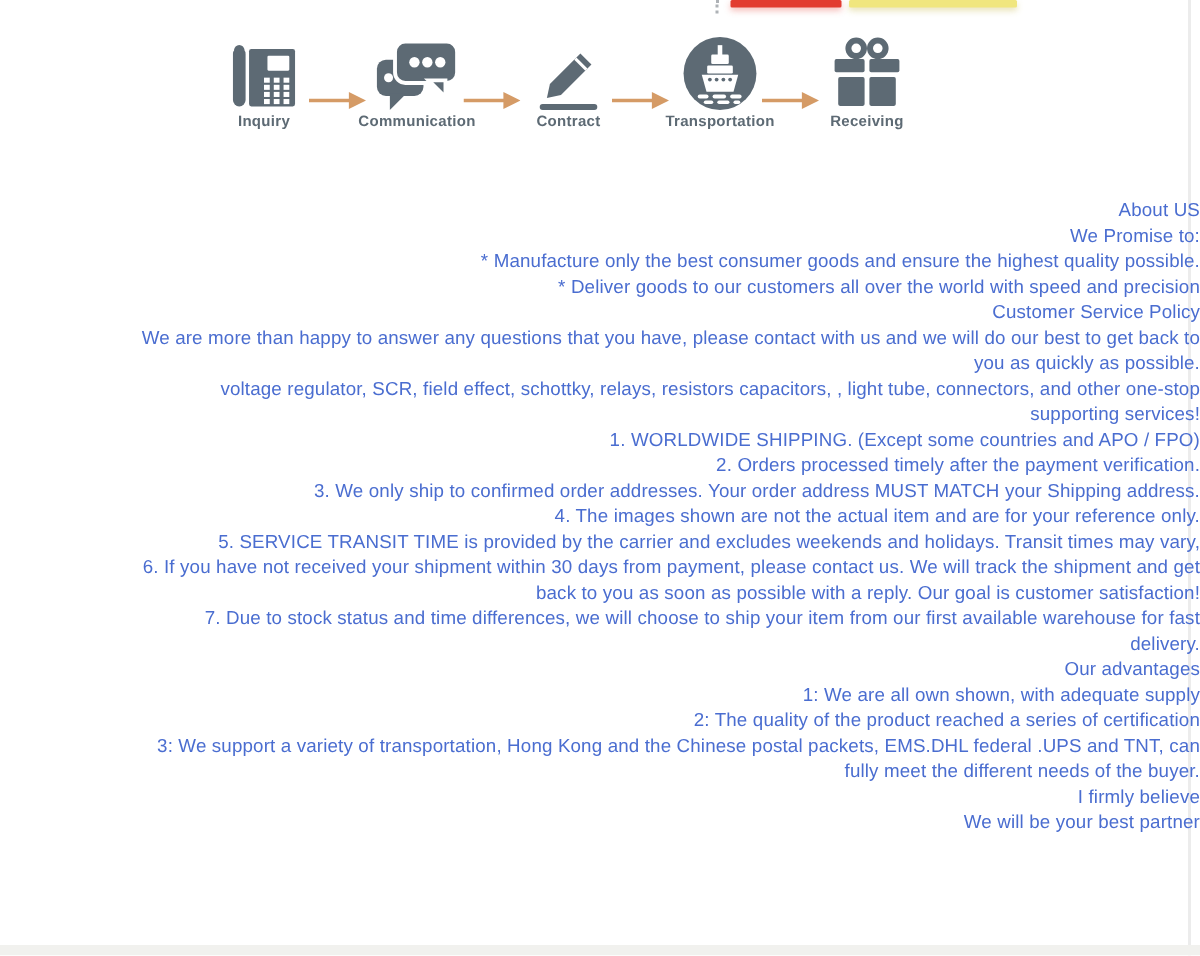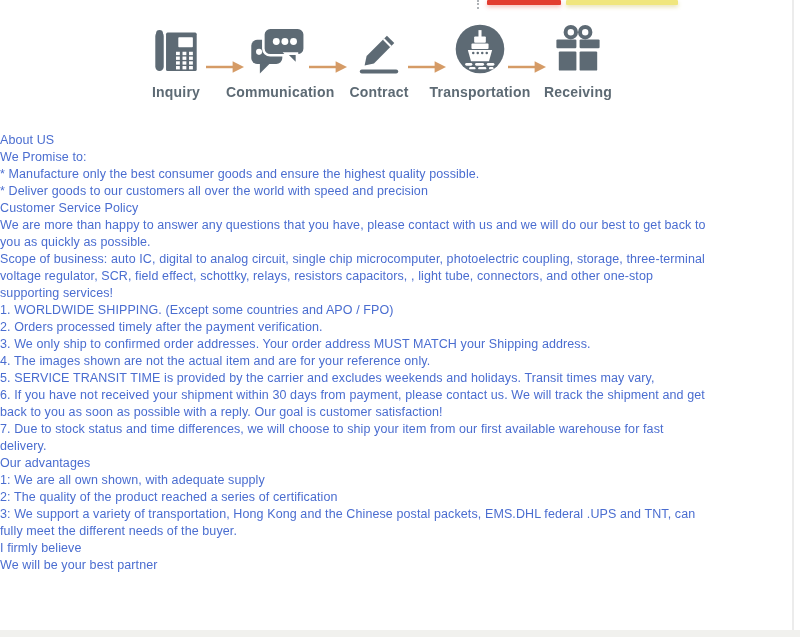--- a/index.html
+++ b/index.html
@@ -18,30 +18,30 @@
   .bar.red{left:487px;width:74px;background:var(--red,#e23c30);box-shadow:0 2px 4px rgba(226,60,48,.35);}
   .bar.yellow{left:566px;width:112px;background:var(--yellow,#f0e67e);box-shadow:0 2px 4px rgba(205,190,90,.45);}
   .right-line{position:absolute;left:792px;top:0;width:2px;height:637px;background:#ececec;}
   .bottom-strip{position:absolute;left:0;top:630px;width:800px;height:7px;background:var(--strip,#f1f1ee);}
 
   
   .steps{position:absolute;left:0;top:22px;width:800px;height:80px;color:var(--slate);}
   .step{position:absolute;width:104px;text-align:center;}
   .step .icon-box{height:54px;display:flex;align-items:flex-end;justify-content:center;}
   .step .step-label{
-    margin-top:8px;font-size:14px;font-weight:bold;color:var(--slate);
+    font-size:10px;font-weight:bold;color:var(--slate);
     letter-spacing:.2px;white-space:nowrap;
   }
   .step-0{left:124px;} .step-1{left:226px;} .step-2{left:327px;} .step-3{left:428px;} .step-4{left:526px;text-align:center;}
   .arrow{position:absolute;top:37px;width:38px;height:16px;color:var(--tan);}
   .arrow-0{left:206px;} .arrow-1{left:309px;} .arrow-2{left:408px;} .arrow-3{left:508px;}
   svg{display:block;}
 
   
-  .about{position:absolute;left:0;top:132px;width:800px;text-align:left;color:var(--blue);}
+  .about{position:absolute;left:0;top:132px;width:800px;text-align:right;color:var(--blue);}
   .about-line{
     height:17px;line-height:17px;font-size:12.5px;white-space:nowrap;
     letter-spacing:.1px;
   }
 </style>
 </head>
 <body>
 
 <div class="top-tick"></div>
 <div class="bar red"></div>
@@ -174,21 +174,20 @@
 </section>
 
 <section class="about">
     <div class="about-line">About US</div>
     <div class="about-line">We Promise to:</div>
     <div class="about-line">* Manufacture only the best consumer goods and ensure the highest quality possible.</div>
     <div class="about-line">* Deliver goods to our customers all over the world with speed and precision</div>
     <div class="about-line">Customer Service Policy</div>
     <div class="about-line">We are more than happy to answer any questions that you have, please contact with us and we will do our best to get back to</div>
     <div class="about-line">you as quickly as possible.</div>
-    <div class="about-line">Scope of business: auto IC, digital to analog circuit, single chip microcomputer, photoelectric coupling, storage, three-terminal</div>
     <div class="about-line">voltage regulator, SCR, field effect, schottky, relays, resistors capacitors, , light tube, connectors, and other one-stop</div>
     <div class="about-line">supporting services!</div>
     <div class="about-line">1. WORLDWIDE SHIPPING. (Except some countries and APO / FPO)</div>
     <div class="about-line">2. Orders processed timely after the payment verification.</div>
     <div class="about-line">3. We only ship to confirmed order addresses. Your order address MUST MATCH your Shipping address.</div>
     <div class="about-line">4. The images shown are not the actual item and are for your reference only.</div>
     <div class="about-line">5. SERVICE TRANSIT TIME is provided by the carrier and excludes weekends and holidays. Transit times may vary,</div>
     <div class="about-line">6. If you have not received your shipment within 30 days from payment, please contact us. We will track the shipment and get</div>
     <div class="about-line">back to you as soon as possible with a reply. Our goal is customer satisfaction!</div>
     <div class="about-line">7. Due to stock status and time differences, we will choose to ship your item from our first available warehouse for fast</div>

